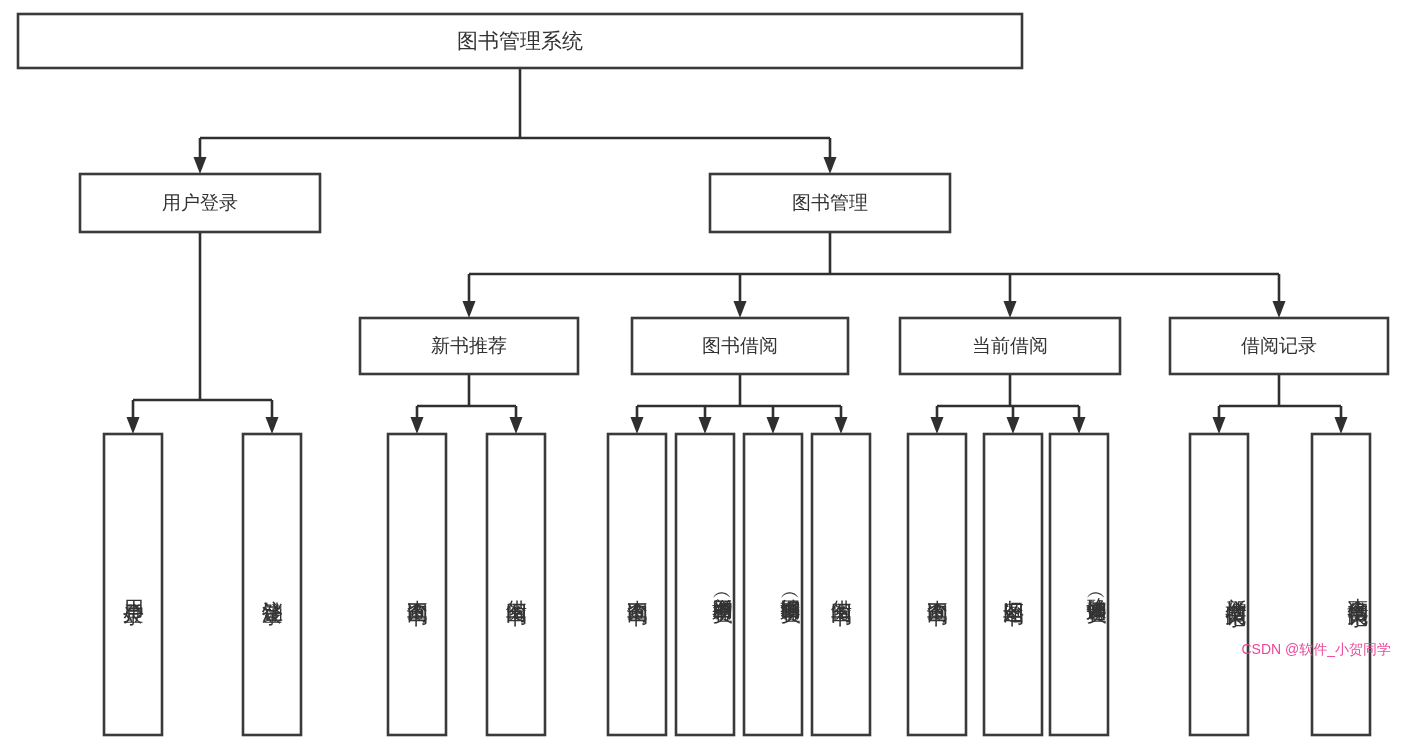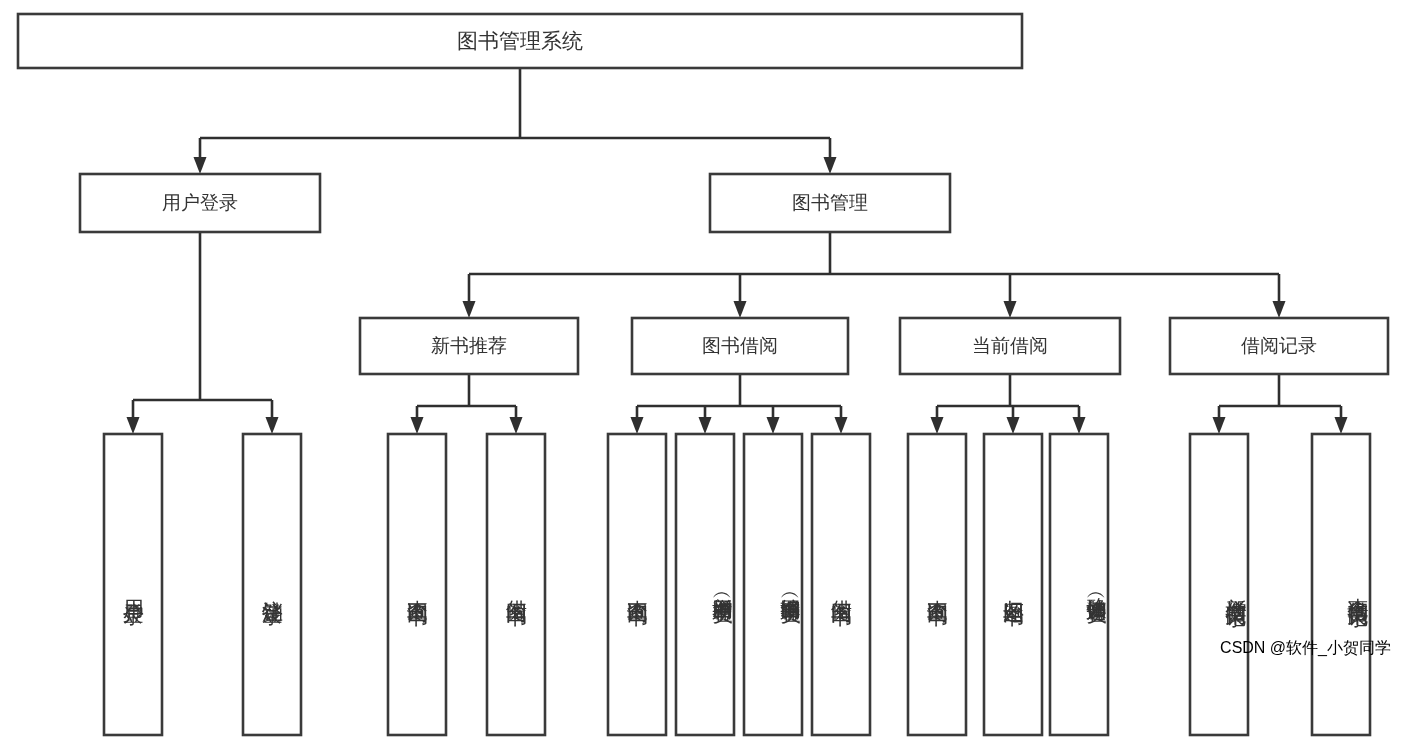--- a/index.html
+++ b/index.html
@@ -68,22 +68,22 @@
     display: flex;
     align-items: flex-start;
     justify-content: center;
     pointer-events: none;
   }
   .watermark {
     position: absolute;
     right: 14px;
     bottom: 6px;
     font-family: "Liberation Sans", "DejaVu Sans", sans-serif;
-    font-size: 16px;
-    color: #000000;
+    font-size: 14px;
+    color: #ec4899;
     white-space: nowrap;
     text-align: center;
   }
 </style>
 </head>
 <body>
 
 <div id="diagram-root">
 
   <svg id="flow" viewBox="0 0 1405 747">

